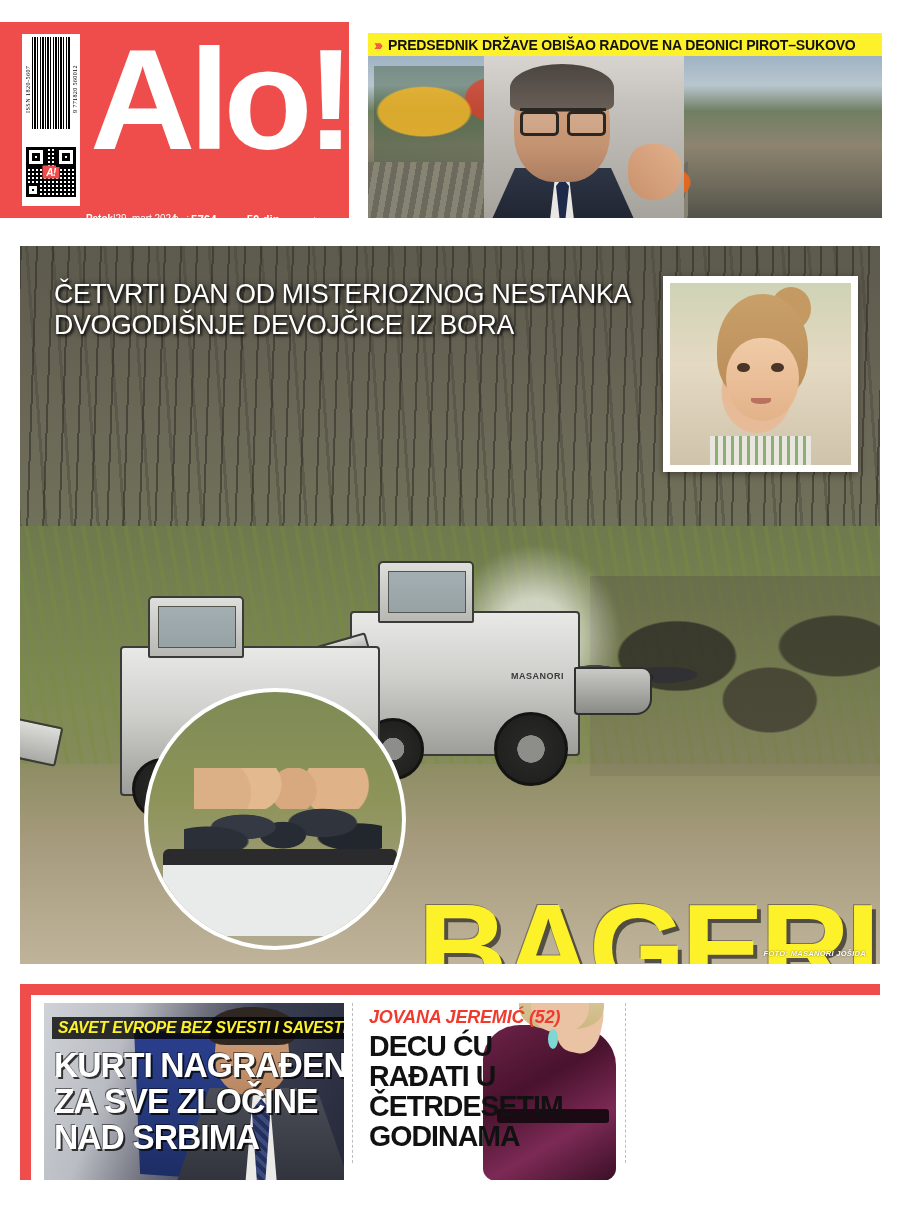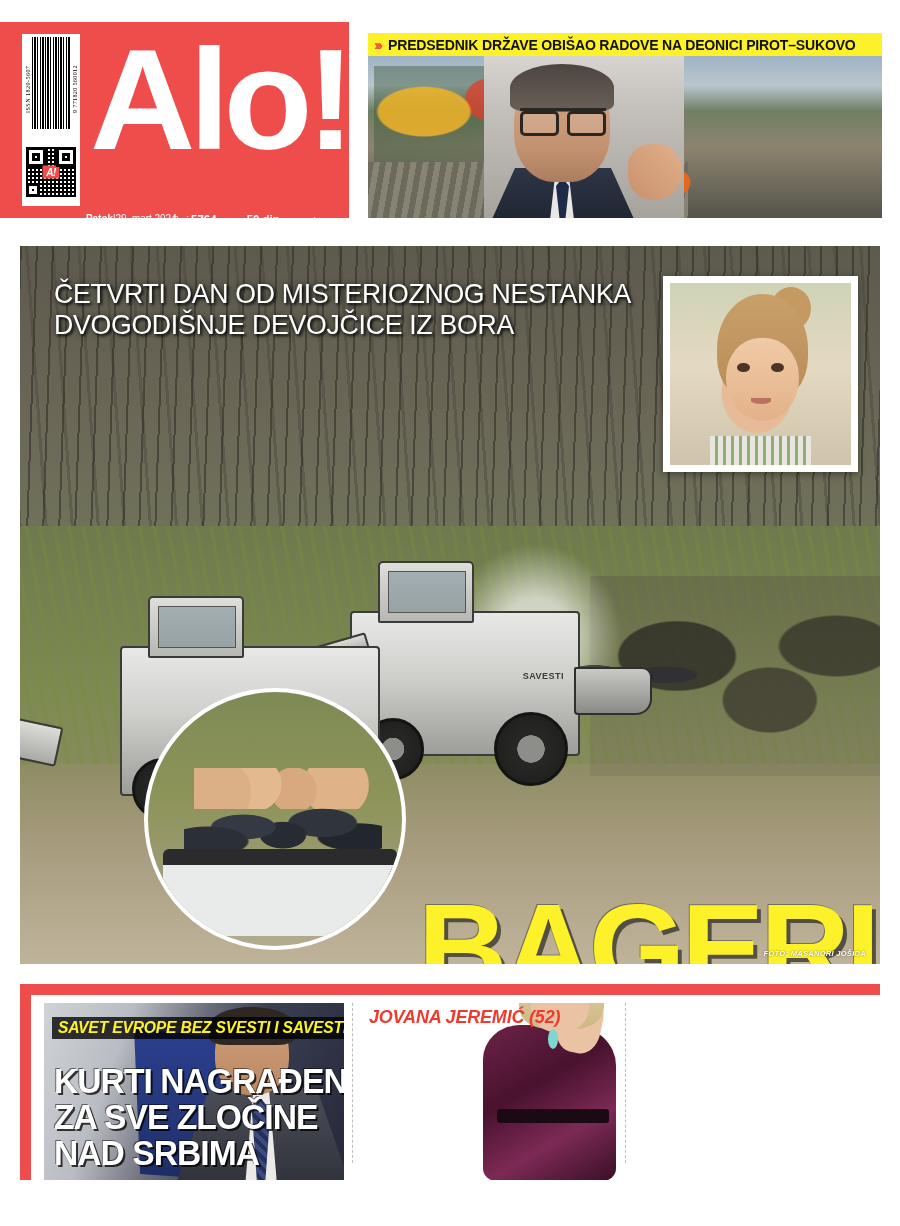--- a/index.html
+++ b/index.html
@@ -640,21 +640,21 @@
     font-style: italic;
     padding: 2px 6px;
     letter-spacing: -.2px;
     white-space: nowrap;
     z-index: 4;
     transform: scaleX(.98);
     transform-origin: left center;
   }
   .bhead-white {
     position: absolute;
-    left: 10px; top: 60px;
+    left: 10px; top: 44px;
     z-index: 4;
     line-height: 36px;
   }
   .bhead-white div {
     display: block;
     font-size: 35px;
     font-weight: 700;
     color: #ffffff;
     letter-spacing: -1px;
     white-space: nowrap;
@@ -876,21 +876,21 @@
     <div class="mb-rubble"></div>
     <div class="smoke"></div>
     <div class="crowd"></div>
 
     <div class="digger digger-b">
       <div class="cab"></div>
       <div class="arm arm-1"></div>
       <div class="bucket"></div>
       <div class="wheel w1"></div>
       <div class="wheel w2"></div>
-      <span class="brand-tag">SAVESTI</span>
+      <span class="brand-tag">MASANORI</span>
     </div>
 
     <div class="digger digger-a">
       <div class="cab"></div>
       <div class="arm arm-2"></div>
       <div class="wheel w1"></div>
       <div class="wheel w2"></div>
     </div>
 
     <div class="main-kicker">
@@ -957,19 +957,25 @@
         <div class="jov-person">
           <div class="jov-body"></div>
           <div class="jov-belt"></div>
           <div class="jov-arm"></div>
           <div class="jov-hair"></div>
           <div class="jov-head"></div>
           <div class="jov-neck"></div>
         </div>
       </div>
       <div class="kicker-red">JOVANA JEREMIĆ (52)</div>
+      <div class="bhead-black">
+        <div>DECU ĆU</div>
+        <div>RAĐATI U</div>
+        <div>ČETRDESETIM</div>
+        <div>GODINAMA</div>
+      </div>
     </div>
 
     <div class="vdiv"></div>
 
   </div>
 
 </div>
 
 </body></html>

